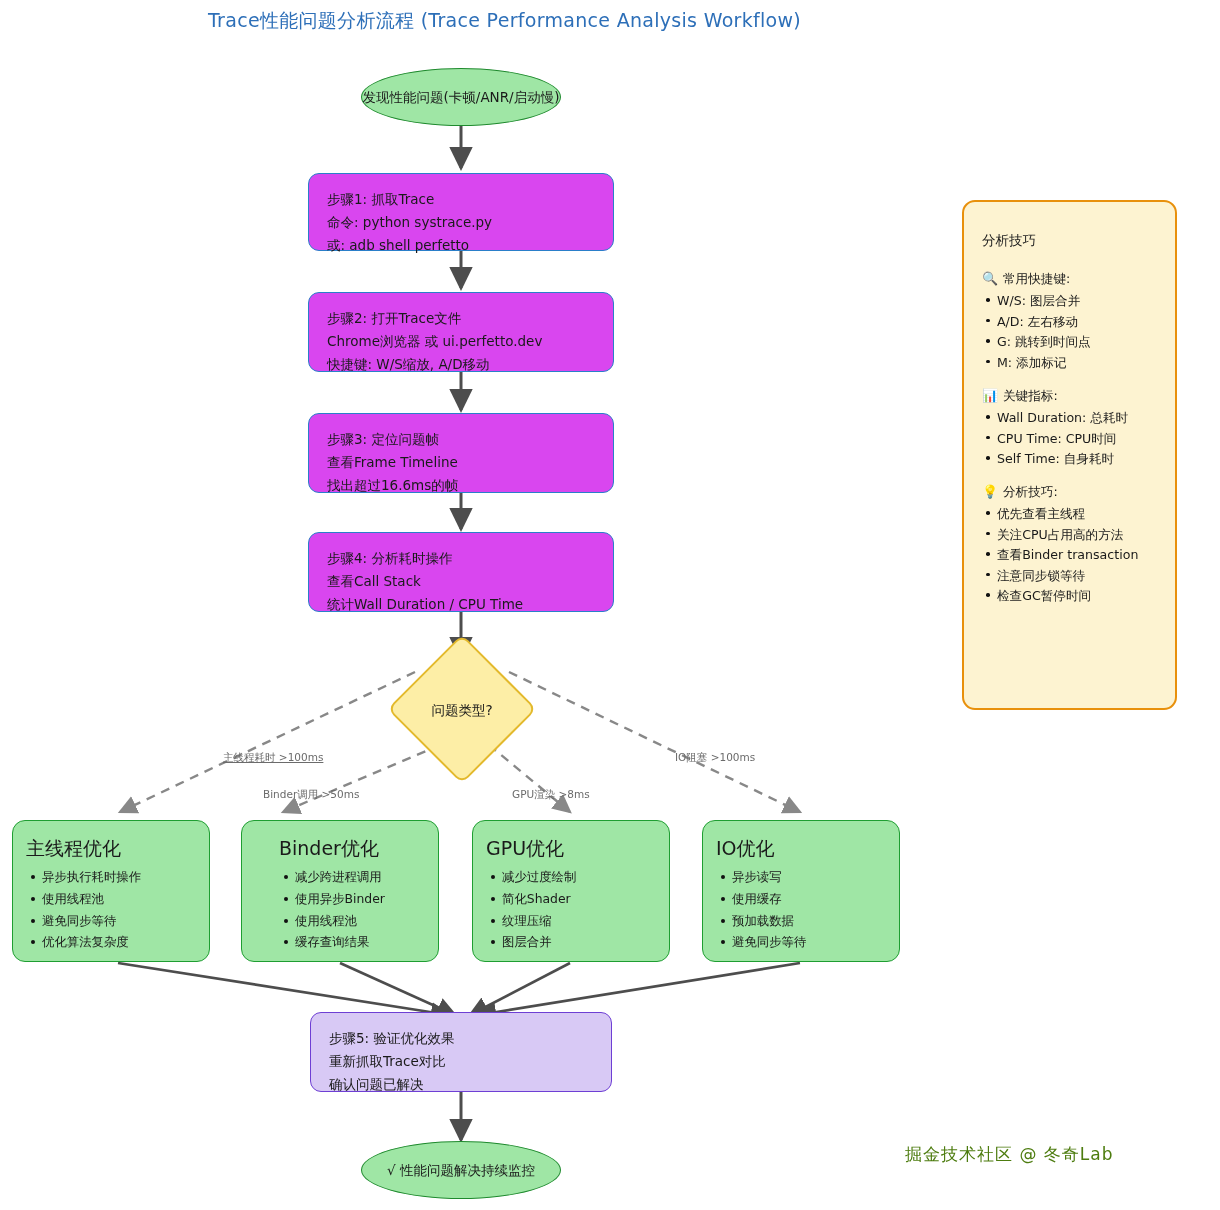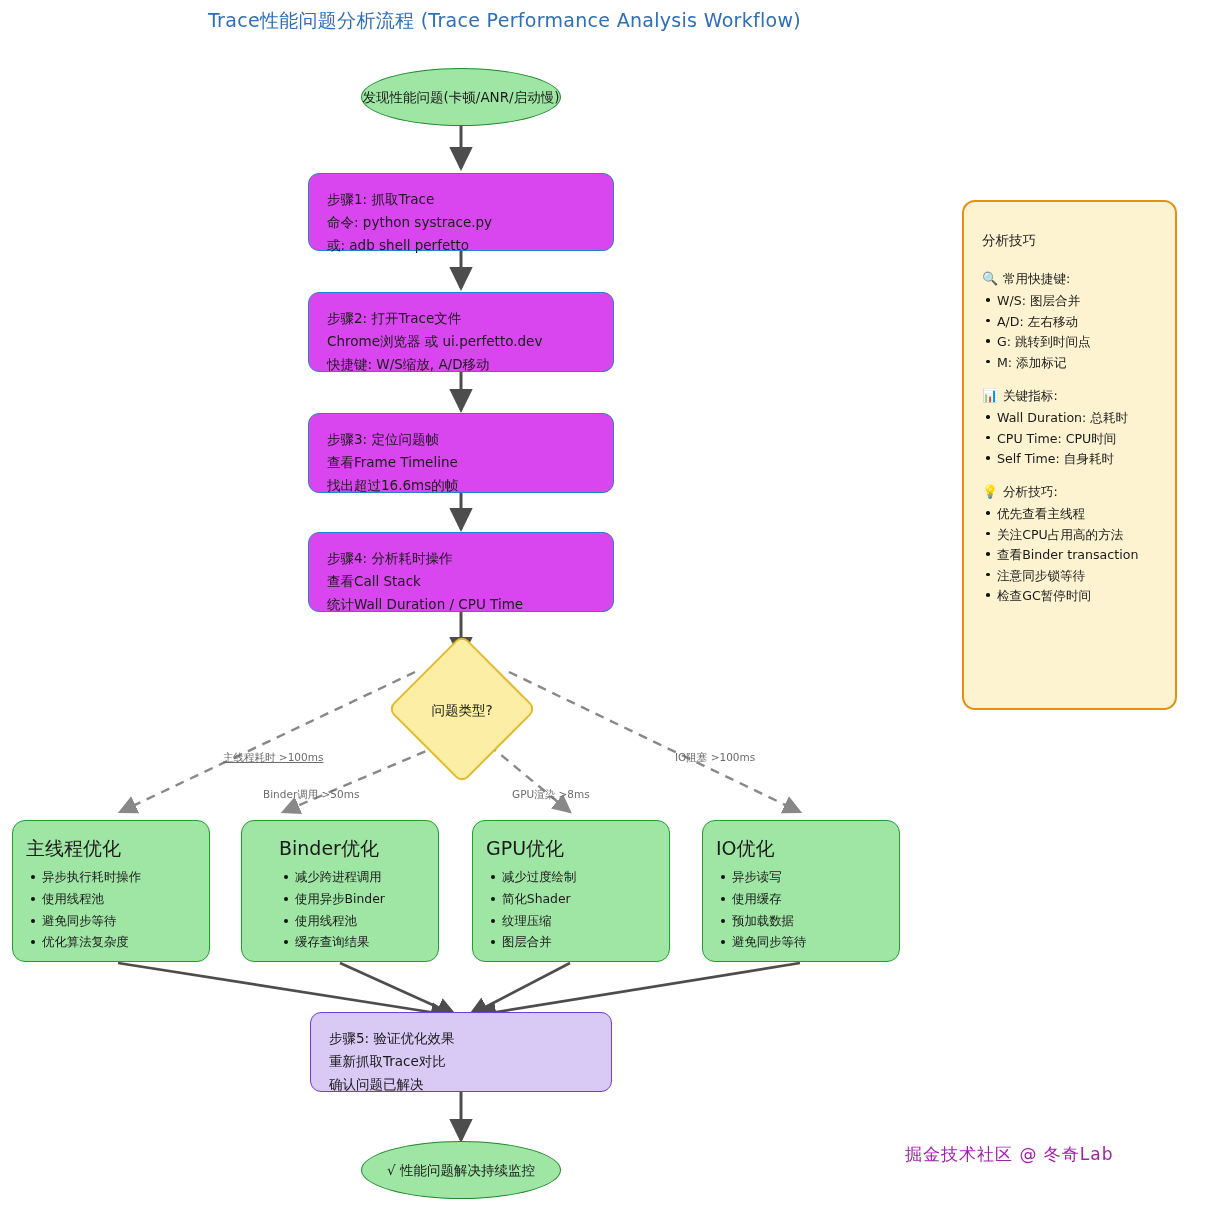--- a/index.html
+++ b/index.html
@@ -76,21 +76,21 @@
   .tips ul{margin:0;padding-left:15px;list-style:none;}
   .tips li{position:relative;margin:0 0 1px 0;}
   .tips li:before{
     content:"";position:absolute;left:-11px;top:7px;
     width:3.5px;height:3.5px;border-radius:50%;background:#111;
   }
   .ico{display:inline-block;width:15px;height:15px;line-height:15px;font-size:13px;text-align:center;}
 
   .watermark{
     position:absolute;left:905px;top:1143px;font-size:17px;
-    color:#a21caf;white-space:nowrap;letter-spacing:1px;
+    color:#4d7c0f;white-space:nowrap;letter-spacing:1px;
   }
 </style>
 </head>
 <body>
 
 <div id="canvas">
 
   <div class="title">Trace性能问题分析流程 (Trace Performance Analysis Workflow)</div>
 
   <svg class="edges" viewBox="0 0 1220 1210">

